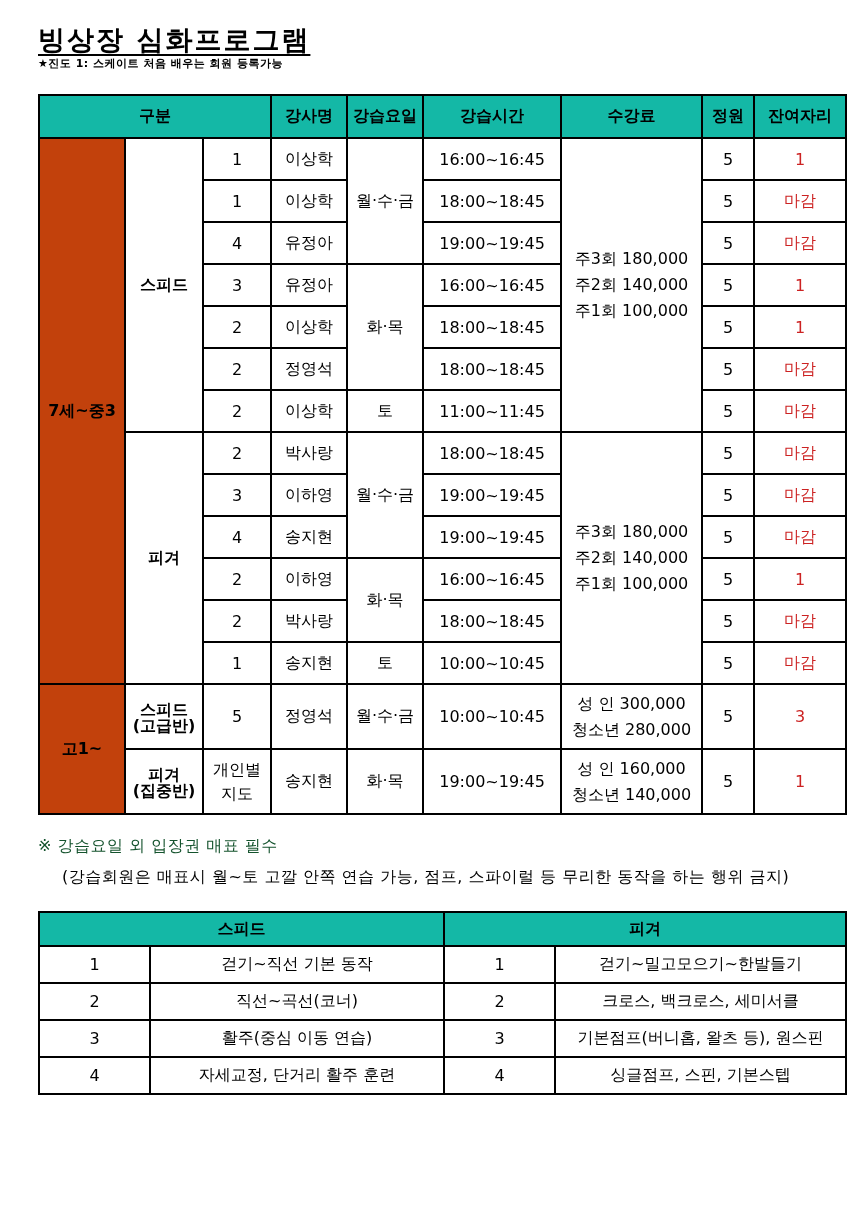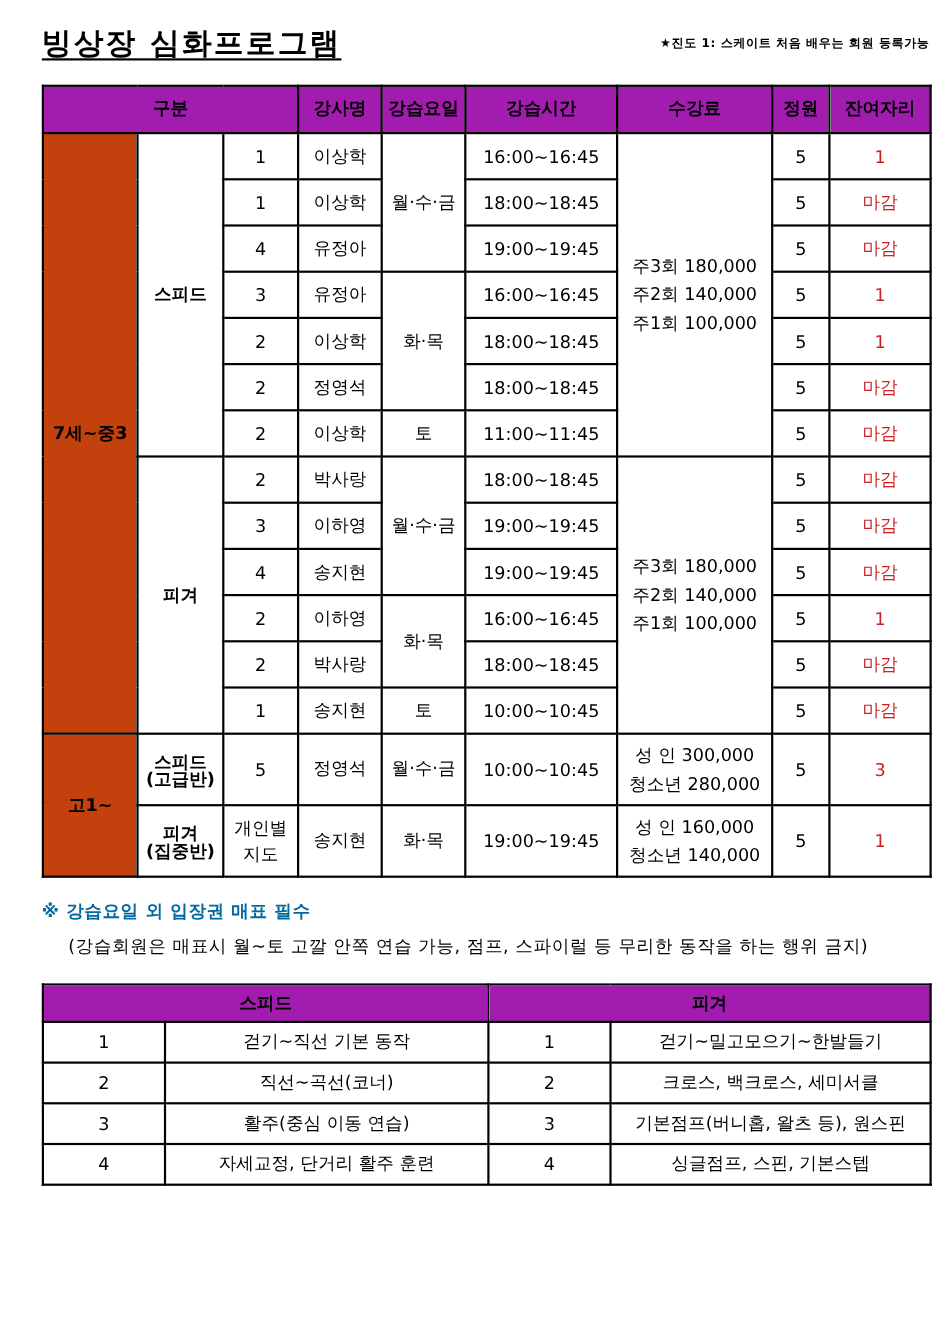--- a/index.html
+++ b/index.html
@@ -2,48 +2,48 @@
 <html><head>
 <meta charset="utf-8">
 <style>
   * { box-sizing: border-box; }
   html, body { margin: 0; padding: 0; background: #ffffff; }
   .page {
     width: 860px; height: 1216px; background: #ffffff; color: #000;
     font-family: "DejaVu Sans", "Liberation Sans", sans-serif;
     padding: 24px 15px 0 38px; overflow: hidden;
   }
-  .header-bar { display: flex; justify-content: space-between; align-items: center; width: 807px; }
+  .header-bar { display: flex; justify-content: space-between; align-items: flex-start; width: 807px; flex-direction: column; }
   .title {
     font-size: 27px; font-weight: bold; letter-spacing: 2px;
     text-decoration: underline; text-underline-offset: 5px; line-height: 32px;
   }
   .title-note { font-size: 11px; font-weight: bold; padding-bottom: 2px; letter-spacing: 0.5px; }
 
   table { border-collapse: collapse; table-layout: fixed; }
   td, th { border: 2px solid #000; text-align: center; vertical-align: middle; padding: 0 2px; font-size: 16px; overflow: hidden; }
-  th { background: #a21caf; font-weight: bold; }
+  th { background: #14b8a6; font-weight: bold; }
 
   .main-table { width: 807px; margin-top: 21px; }
   .main-table thead tr { height: 43px; }
   .r-std { height: 42px; }
   .r-tall { height: 65px; }
   .age { background: #c2410c; font-weight: bold; }
   .cat { font-weight: bold; }
   .cat-main { display: block; font-size: 16px; line-height: 19px; }
   .cat-sub { display: block; font-size: 16px; line-height: 14px; }
   .fee { white-space: pre-line; line-height: 26px; }
   .pre { white-space: pre-line; line-height: 24px; }
   .red { color: #CC2222; }
 
   .notes { margin-top: 15px; font-size: 16px; }
   .note-line { line-height: 31px; white-space: nowrap; letter-spacing: 0.5px; }
   .note-line.indent { padding-left: 24px; }
   .seg-underline { text-decoration: underline; text-underline-offset: 3px; }
-  .seg-red { color: #0369a1; font-weight: bold; }
+  .seg-red { color: #14532d; }
 
   .progress-table { width: 807px; margin-top: 19px; }
   .progress-table thead tr { height: 34px; }
   .progress-table tbody tr { height: 37px; }
 </style>
 </head>
 <body>
 
 <div class="page">
 

